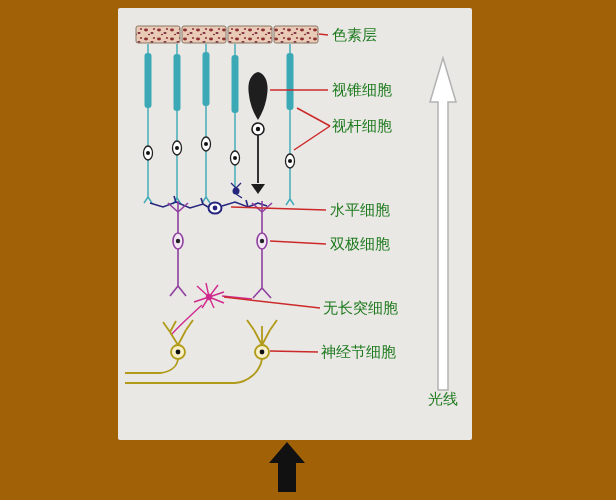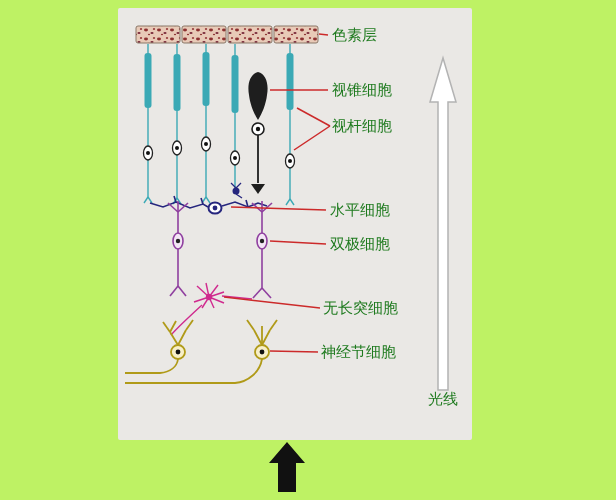--- a/index.html
+++ b/index.html
@@ -1,16 +1,16 @@
 <!DOCTYPE html>
 <html><head>
 <meta charset="utf-8">
 <style>
   html,body{margin:0;padding:0;background:#ffffff;}
-  .stage{position:relative;width:616px;height:500px;background:#bef264;overflow:hidden;
+  .stage{position:relative;width:616px;height:500px;background:#a16207;overflow:hidden;
          font-family:"Liberation Sans", sans-serif;}
   svg{position:absolute;top:0;left:0;}
   text.lbl{font-family:"Liberation Sans", sans-serif;font-size:15px;fill:#1e7a1e;}
 </style>
 </head>
 <body>
 
 <div class="stage">
 <svg width="616" height="500" viewBox="0 0 616 500">
 

